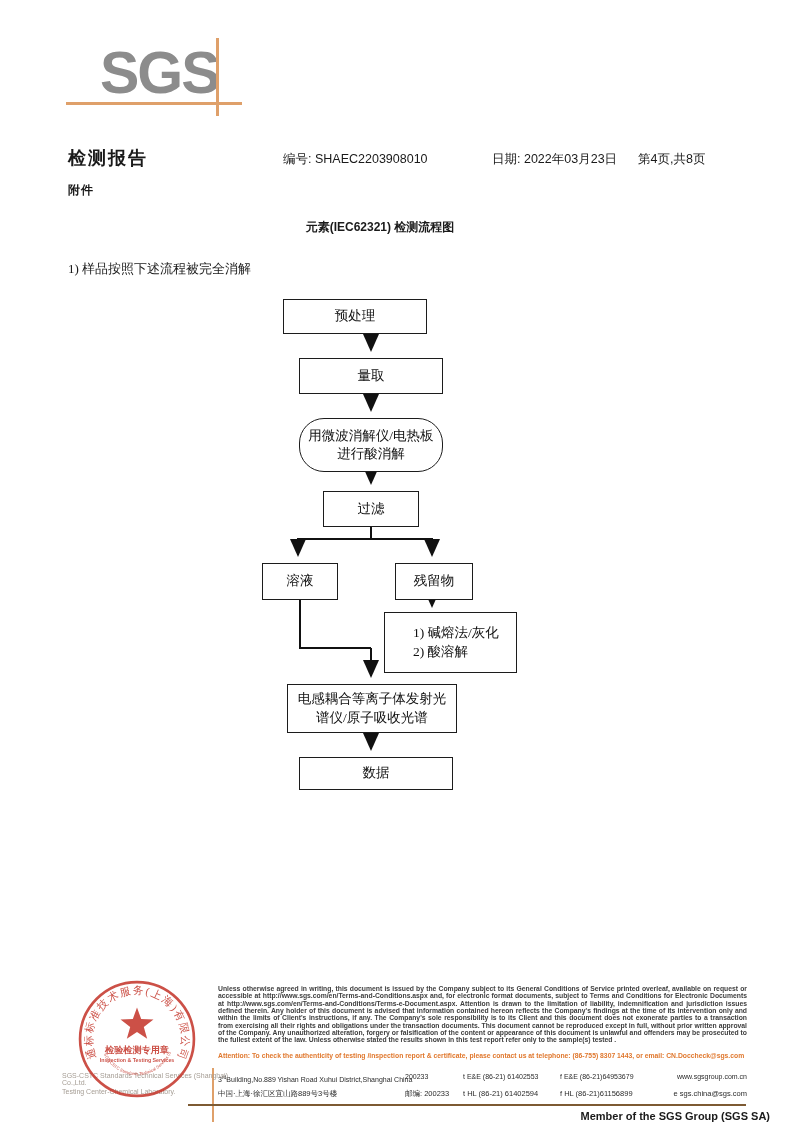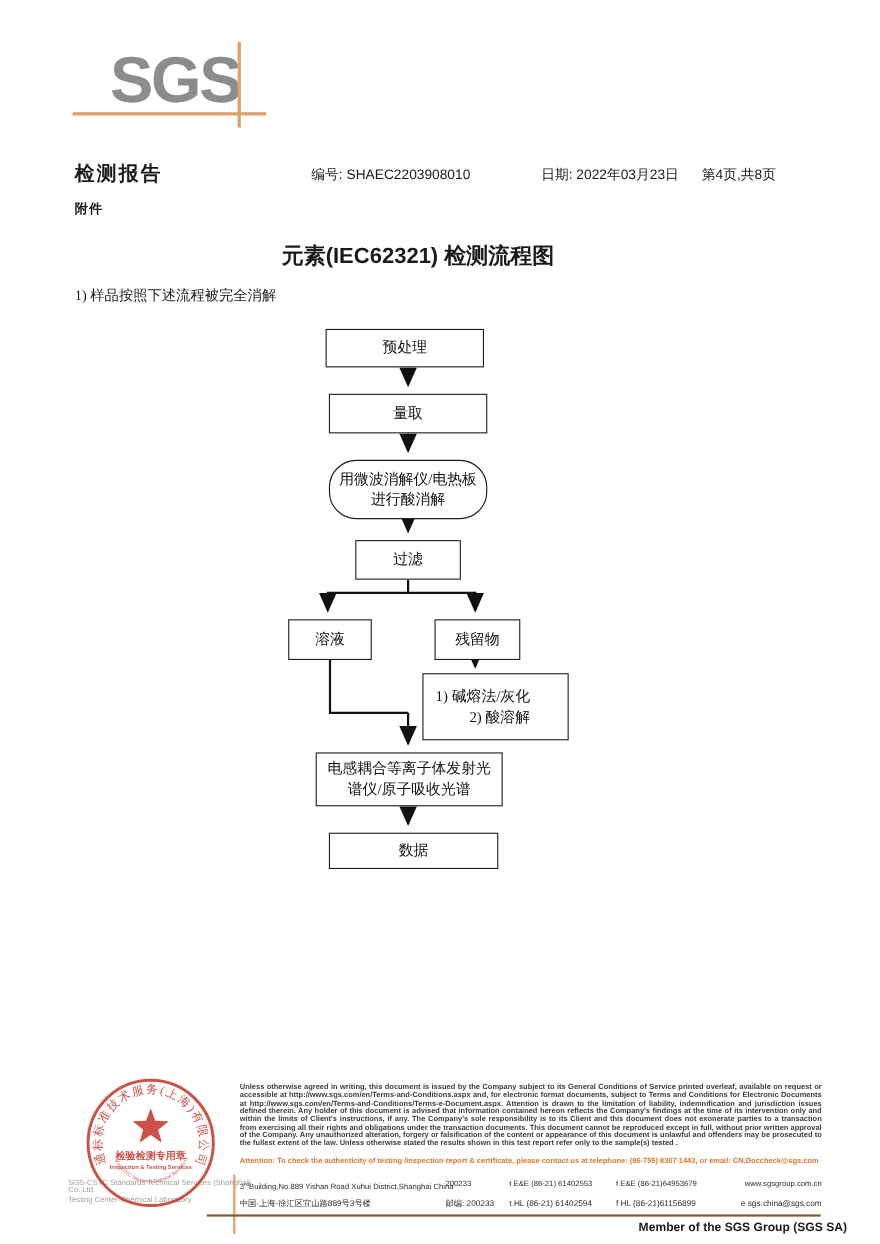--- a/index.html
+++ b/index.html
@@ -10,30 +10,30 @@
   
   .logo-text { left:100px; top:44px; font-size:59px; font-weight:bold;
     color:#8c8c8c; letter-spacing:-2px; line-height:1; }
   .logo-hline { left:66px; top:102px; width:176px; height:3px; background:#dfa06a; }
   .logo-vline { left:216px; top:38px; width:3px; height:78px; background:#dfa06a; }
 
   
   .report-title { left:68px; top:146px; font-size:18px; font-weight:bold; letter-spacing:2px;text-align:right; }
   .meta { top:151px; font-size:12.5px; white-space:nowrap; }
   .attachment { left:68px; top:182px; font-size:12px; font-weight:bold; letter-spacing:1px; }
-  .doc-title { left:0; top:219px; width:760px; text-align:center; font-size:20px; font-weight:bold; }
+  .doc-title { left:0; top:219px; width:760px; text-align:center; font-size:12px; font-weight:bold; }
   .intro { left:68px; top:260px; font-size:13px; font-family:"Liberation Serif", serif; }
 
   
   .fc-lines { left:0; top:0; width:800px; height:820px; pointer-events:none; }
   .fc-box { position:absolute; border:1.5px solid #1c1c1c; background:#fff;
     display:flex; align-items:center; justify-content:center; text-align:center;
     font-family:"Liberation Serif", serif; font-size:13.5px; line-height:1.35;
     white-space:pre-line; color:#111; }
-  .fc-box.left-align { justify-content:flex-start; text-align:right; padding-left:11px; }
+  .fc-box.left-align { justify-content:flex-start; text-align:left; padding-left:28px; }
 
   
   .legal { left:218px; top:985px; width:529px; font-size:6.8px; line-height:7.35px;
     text-align:justify; color:#3d3d3d; font-weight:bold; }
   .attention { left:218px; top:1052px; width:529px; font-size:6.8px; line-height:7.5px;
     color:#e0782e; font-weight:bold; text-align:justify; }
   .addr-rows { left:218px; top:1070px; width:529px; }
   .addr-row { display:grid; grid-template-columns:187px 58px 97px 94px 1fr;
     font-size:7px; line-height:14px; white-space:nowrap; color:#2b2b2b; }
   .addr-row .web { text-align:right; }
@@ -81,21 +81,21 @@
     <line x1="298" y1="539" x2="432" y2="539"></line>
     <line x1="298" y1="538" x2="298" y2="555" marker-end="url(#arrow)"></line>
     <line x1="432" y1="538" x2="432" y2="555" marker-end="url(#arrow)"></line>
     <line x1="432" y1="600" x2="432" y2="606" marker-end="url(#arrow)"></line>
     <polyline points="300,600 300,648 371,648"></polyline>
     <line x1="371" y1="648" x2="371" y2="676" marker-end="url(#arrow)"></line>
     <line x1="371" y1="733" x2="371" y2="749" marker-end="url(#arrow)"></line>
   </g>
 </svg>
 
-<div class="fc-box" style="left:296px; top:299px; width:144px; height:35px;">预处理</div>
+<div class="fc-box" style="left:283px; top:299px; width:144px; height:35px;">预处理</div>
 <div class="fc-box" style="left:299px; top:358px; width:144px; height:36px;">量取</div>
 <div class="fc-box" style="left:299px; top:418px; width:144px; height:54px;border-radius:25px;">用微波消解仪/电热板
 进行酸消解</div>
 <div class="fc-box" style="left:323px; top:491px; width:96px; height:36px;">过滤</div>
 <div class="fc-box" style="left:262px; top:563px; width:76px; height:37px;">溶液</div>
 <div class="fc-box" style="left:395px; top:563px; width:78px; height:37px;">残留物</div>
 <div class="fc-box left-align" style="left:384px; top:612px; width:133px; height:61px;">1) 碱熔法/灰化
 2) 酸溶解</div>
 <div class="fc-box" style="left:287px; top:684px; width:170px; height:49px;">电感耦合等离子体发射光
 谱仪/原子吸收光谱</div>

